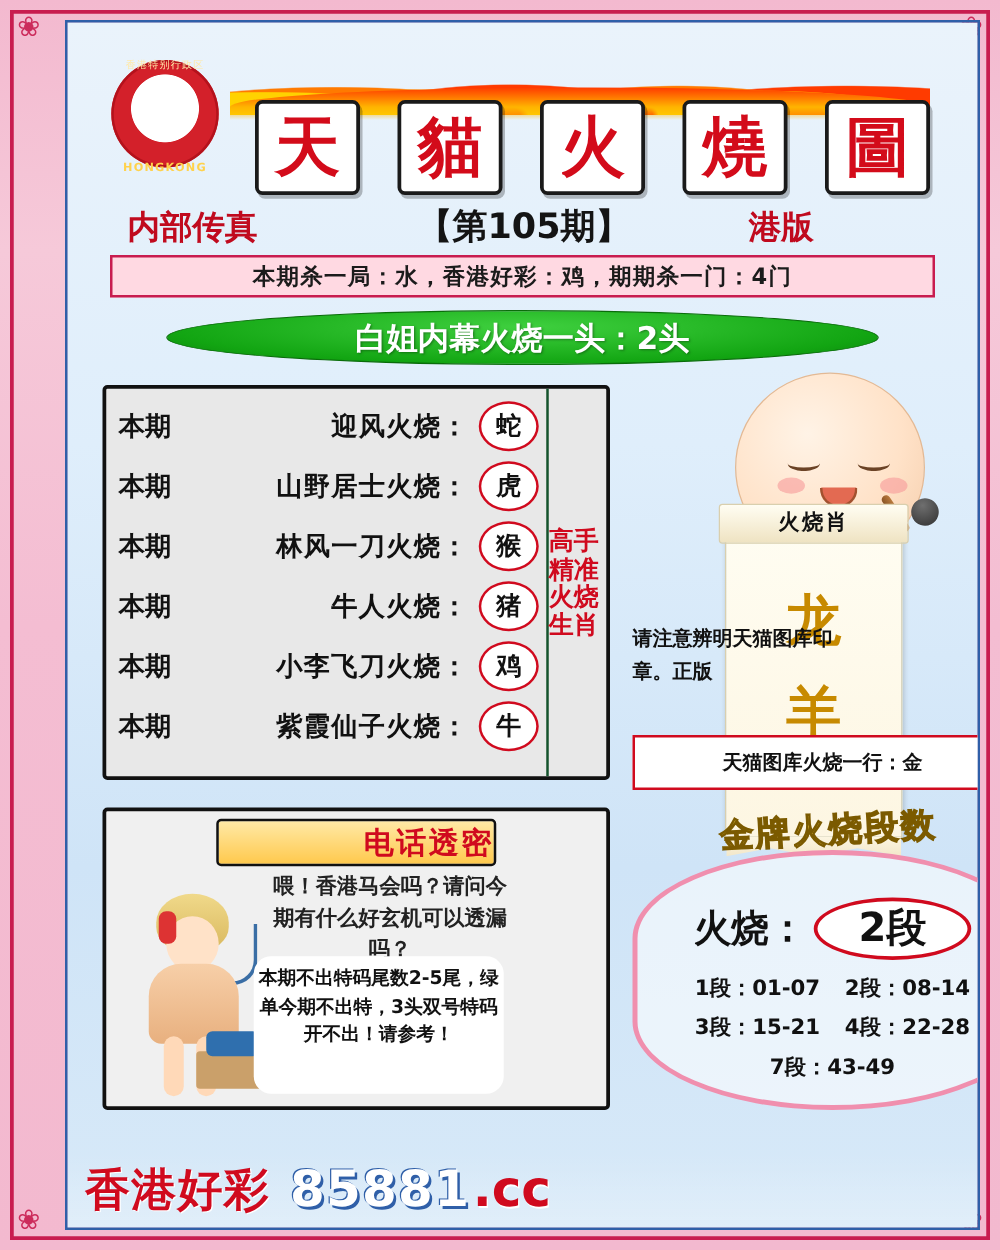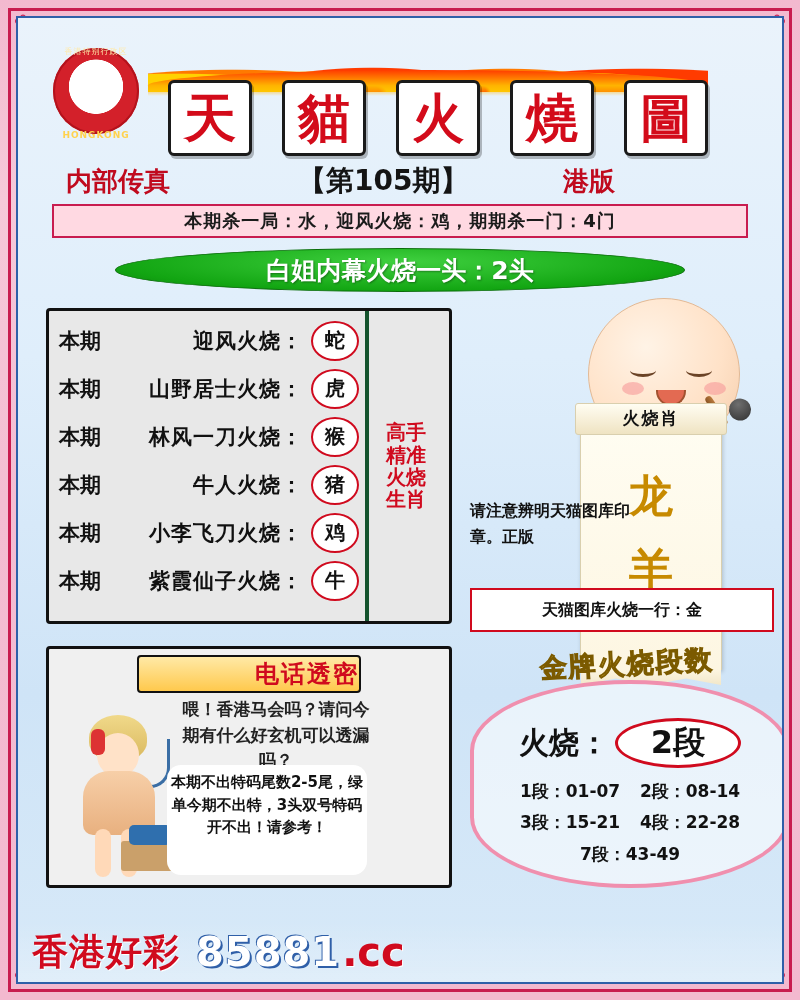--- a/index.html
+++ b/index.html
@@ -19,20 +19,21 @@
     position:absolute;inset:8px;
     border:3px solid #c81c4f;
     box-sizing:border-box;
   }
   .frame-inner{
     position:absolute;inset:16px;
     border:2px solid #2f5fa8;
     background:linear-gradient(180deg,#eaf3fb 0%,#dfeefb 35%,#cfe4f7 70%,#d7e9f8 100%);
     box-sizing:border-box;
     overflow:hidden;
+    margin-left:36px;
   }
   .corner{
     position:absolute;width:26px;height:26px;
     color:#c81c4f;font-size:22px;line-height:26px;text-align:center;
     opacity:.9;
   }
   .corner.tl{left:10px;top:10px}
   .corner.tr{right:10px;top:10px}
   .corner.bl{left:10px;bottom:10px}
   .corner.br{right:10px;bottom:10px}
@@ -138,24 +139,24 @@
     height:48px;display:flex;align-items:center;font-size:21px;color:#111;font-weight:bold;
   }
   .lrow .lbl{width:62px;}
   .lrow .mid{flex:1;text-align:right;padding-right:8px;letter-spacing:1px;}
   .circle{
     width:44px;height:36px;line-height:34px;text-align:center;
     border:2px solid #d00a1e;border-radius:50%;background:#ffffff;
     font-size:20px;color:#111;font-weight:bold;
   }
   .vertcol{
-    width:46px;border-left:4px solid #14532d;
+    width:46px;border-left:2px solid #14532d;
     display:flex;flex-direction:column;align-items:center;justify-content:center;
     color:#d00a1e;font-size:20px;font-weight:bold;line-height:1.12;
-    padding:4px 17px;
+    padding:4px 0;
   }
 
   
   .baby{
     position:absolute;right:34px;top:-8px;width:190px;height:190px;
   }
   .baby .head{
     position:absolute;right:8px;top:8px;width:150px;height:150px;border-radius:50%;
     background:radial-gradient(circle at 38% 32%,#fff3e6 0%,#ffe2c8 55%,#f3c9a6 100%);
     border:1px solid #e3b994;
@@ -361,21 +362,21 @@
         <span>圖</span>
       </div>
     </div>
 
     <div class="subrow">
       <div class="sub-left">内部传真</div>
       <div class="sub-mid">【第105期】</div>
       <div class="sub-right">港版</div>
     </div>
 
-    <div class="killbar">本期杀一局：水，迎风火烧：鸡，期期杀一门：4门</div>
+    <div class="killbar">本期杀一局：水，香港好彩：鸡，期期杀一门：4门</div>
 
     <div class="greenpill">白姐内幕火烧一头：2头</div>
 
     <div class="body-wrap">
 
       <div class="listpanel">
         <div class="listcol">
           <div class="lrow">
             <div class="lbl">本期</div>
             <div class="mid">迎风火烧：</div>

